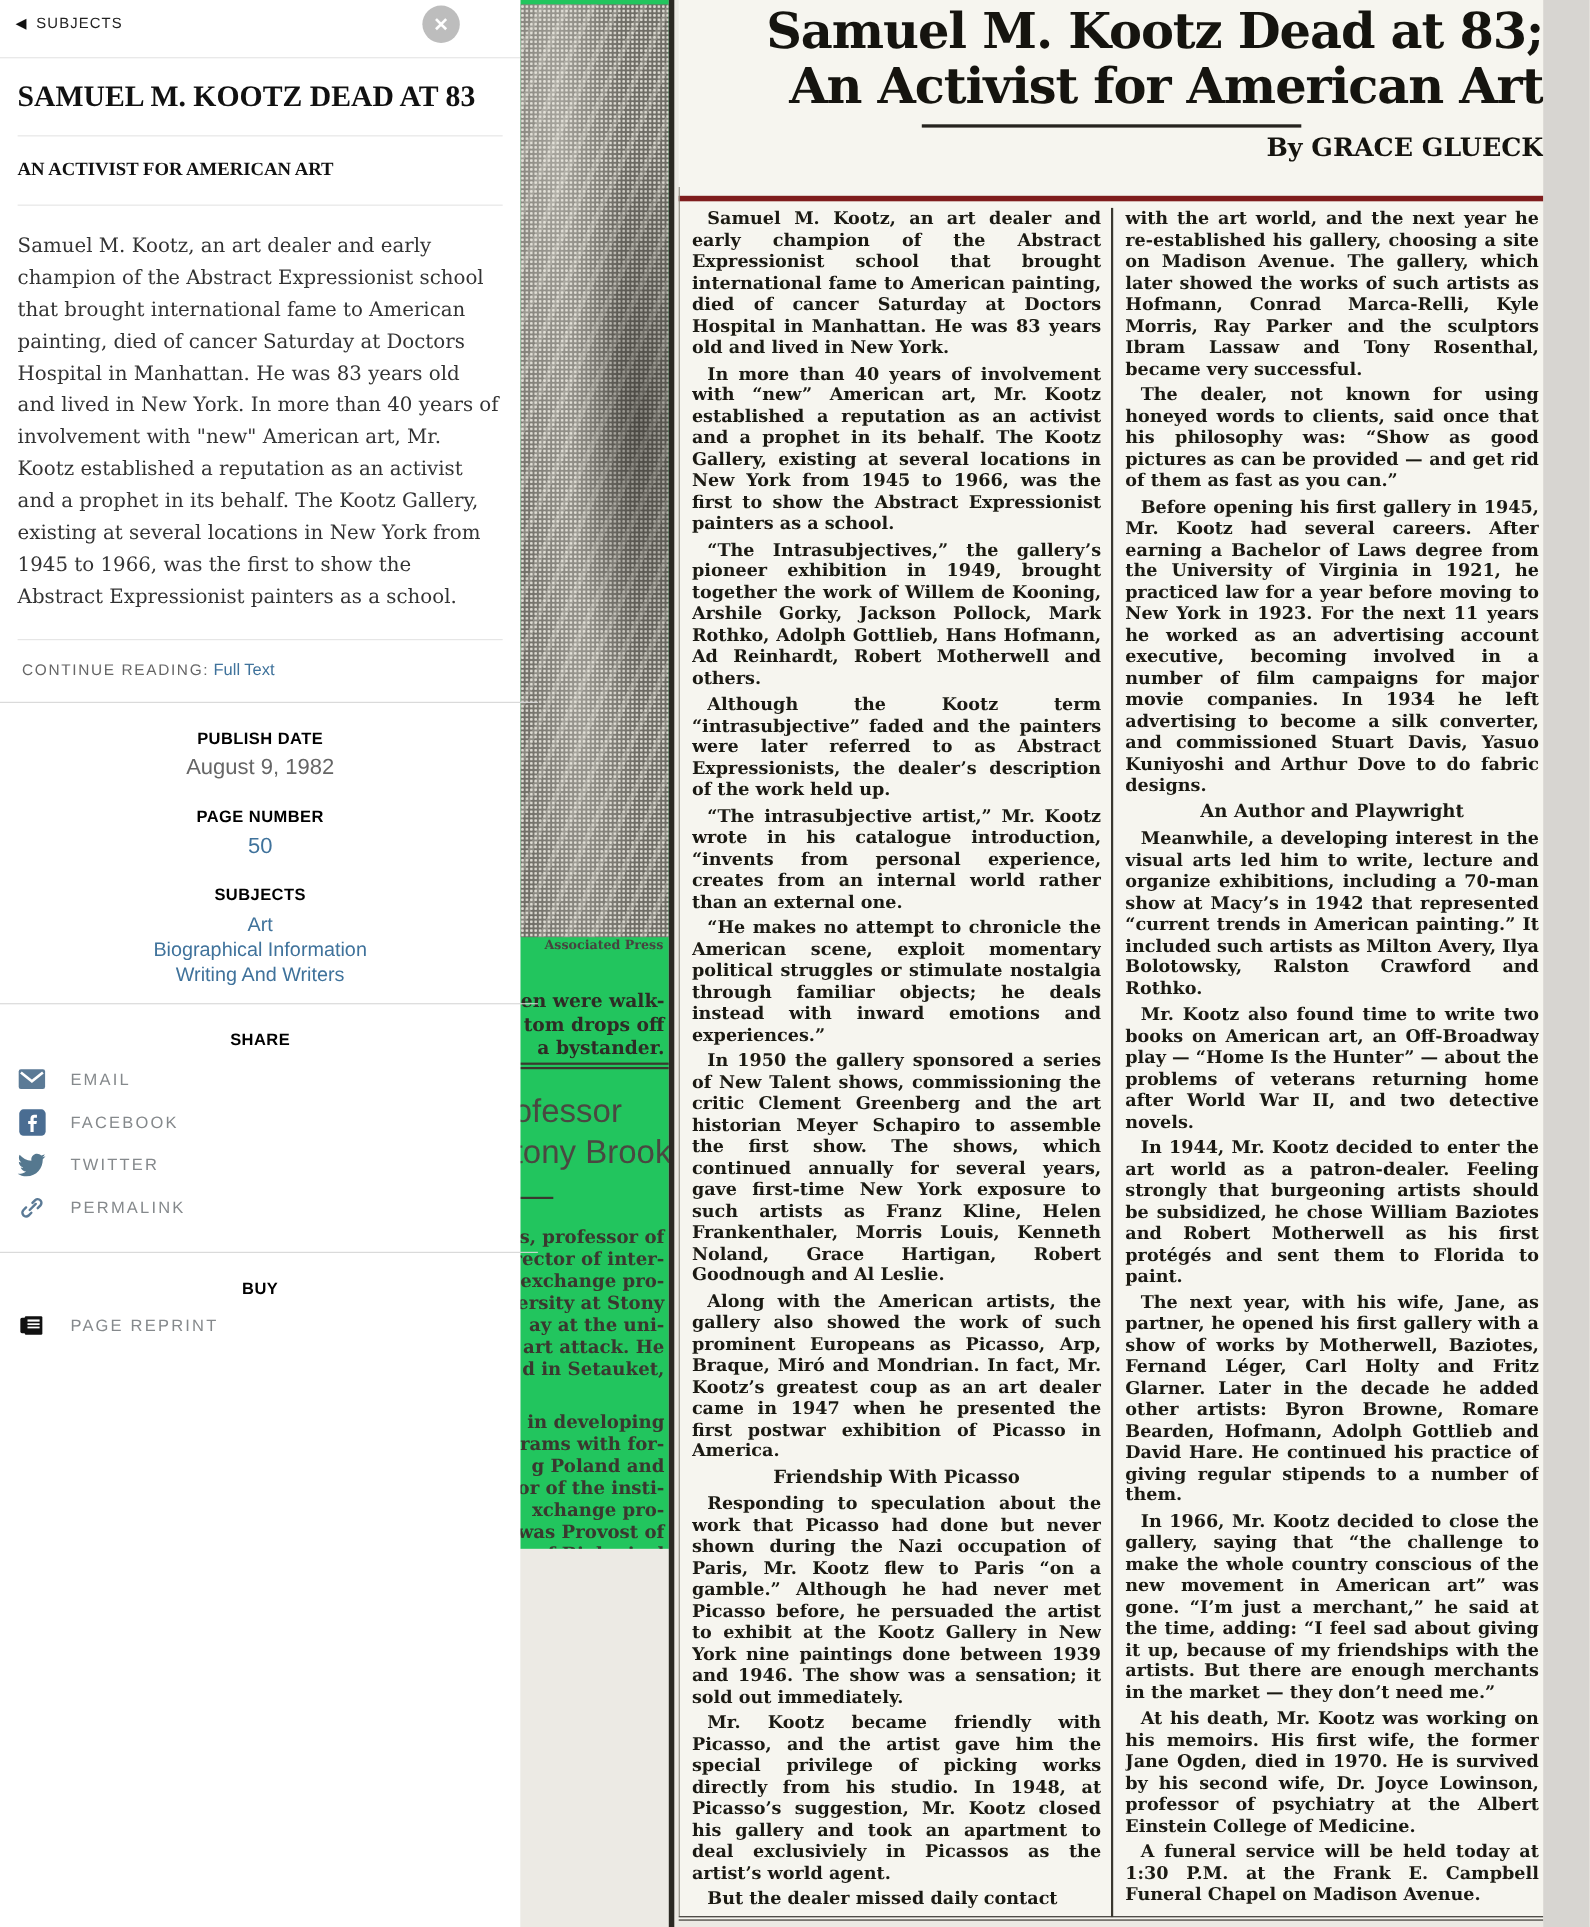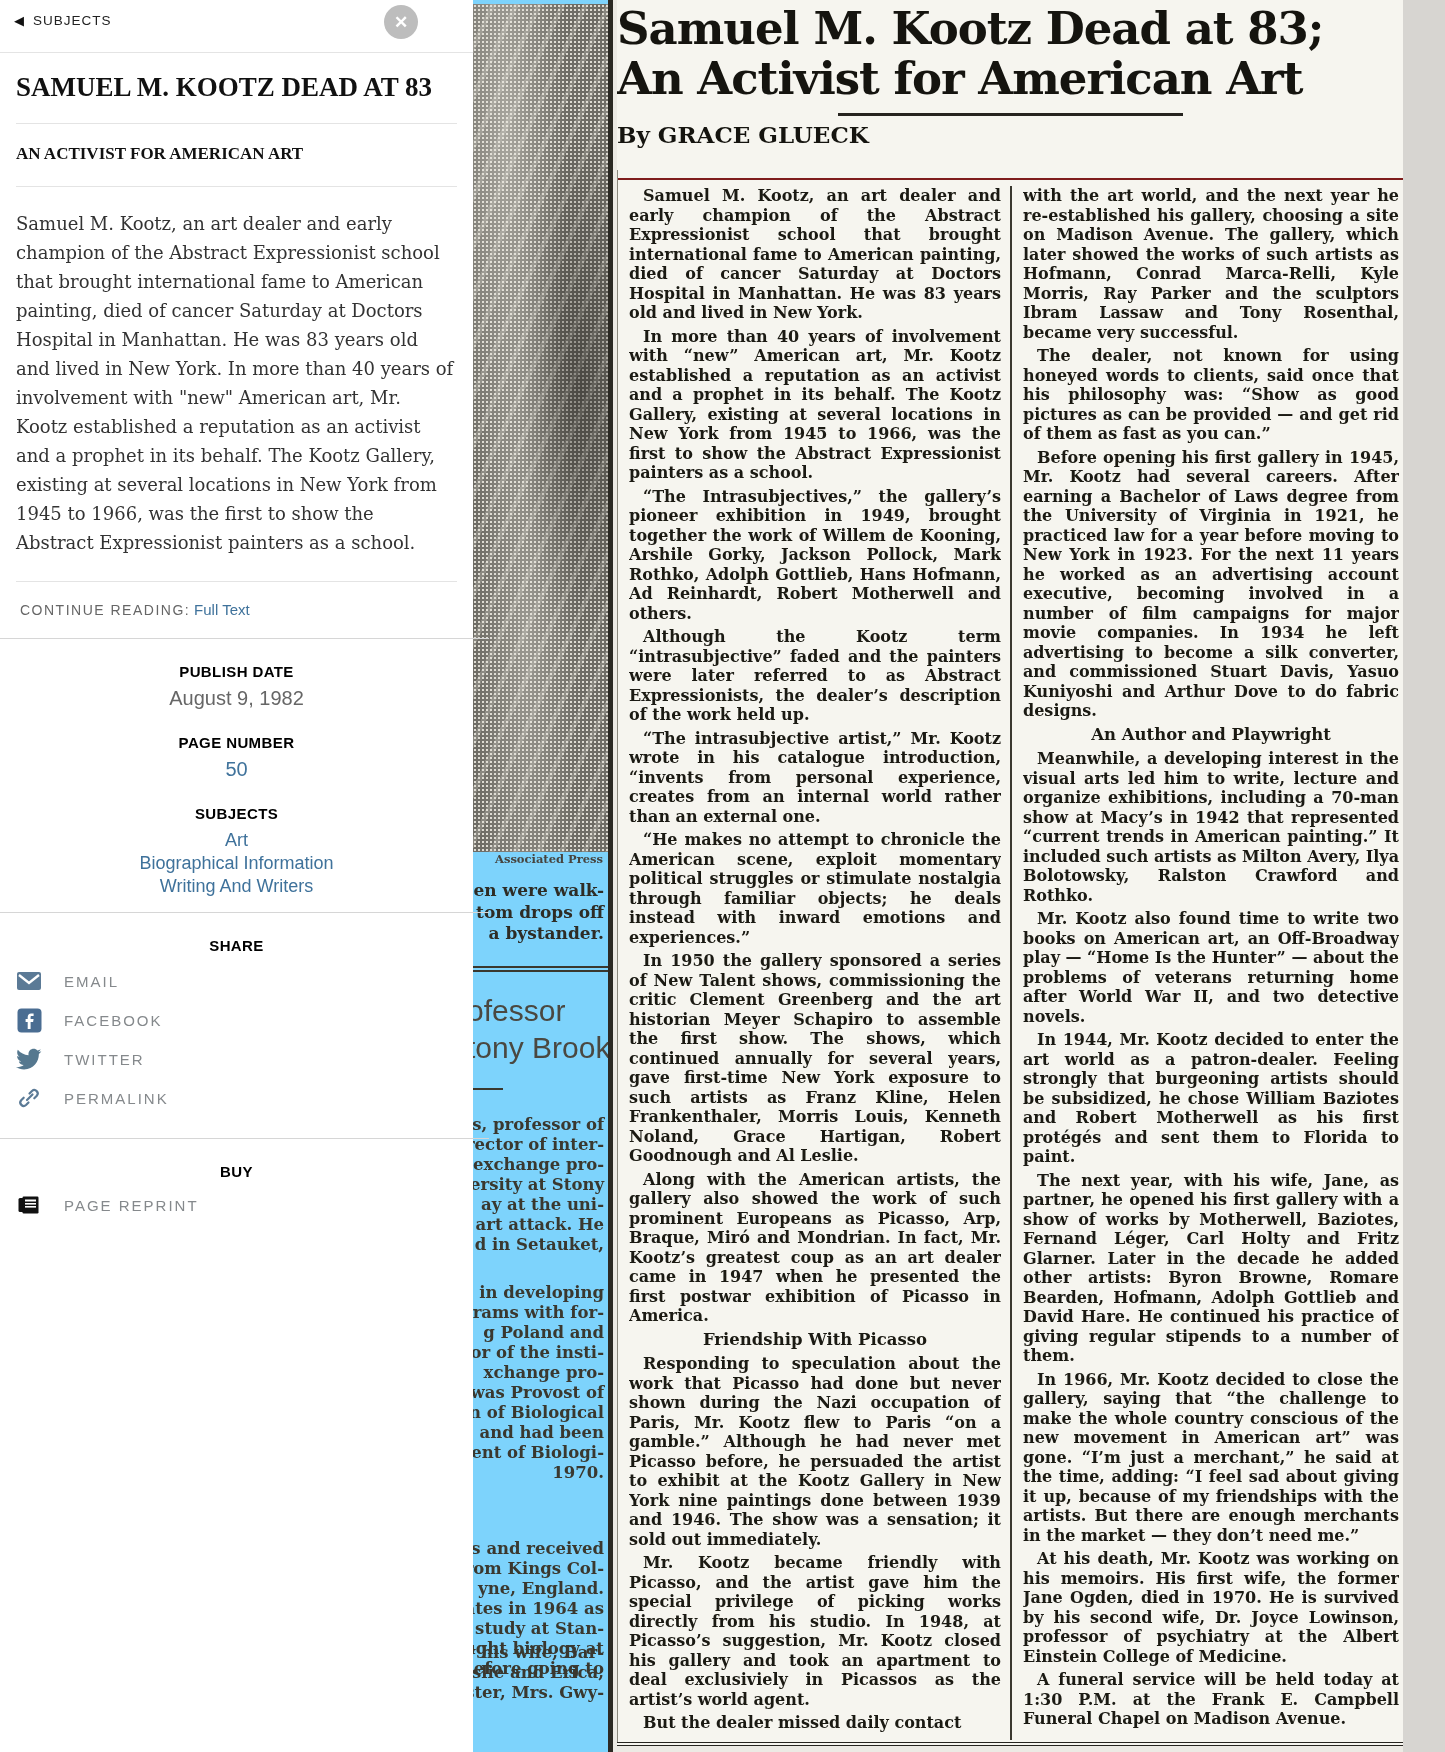--- a/index.html
+++ b/index.html
@@ -28,45 +28,45 @@
   .share-row{display:flex;align-items:center;gap:22px;margin-bottom:13px;cursor:pointer;}
   .share-icon{width:26px;height:26px;flex:0 0 26px;display:flex;align-items:center;justify-content:center;}
   .share-label{font-size:15px;color:#85898c;letter-spacing:2px;}
   .sb-gap{height:14px;}
 
   
   .scan{position:absolute;left:473px;top:0;width:972px;height:1752px;background:#eceae4;color:#1b1a15;}
   .gray-strip{position:absolute;right:0;top:0;width:42px;height:1752px;background:#d7d5d1;}
 
   
-  .photo-col{position:absolute;left:0;top:0;width:135px;height:1752px;background:#7dd3fc;overflow:hidden;}
+  .photo-col{position:absolute;left:0;top:0;width:135px;height:1408px;background:#22c55e;overflow:hidden;}
   .halftone{position:absolute;left:0;top:4px;width:135px;height:848px;
     background-color:#6f6d66;
     background-image:
       radial-gradient(ellipse at 25% 15%,rgba(236,234,226,.45),transparent 42%),
       radial-gradient(ellipse at 80% 45%,rgba(30,28,24,.45),transparent 40%),
       radial-gradient(ellipse at 40% 75%,rgba(236,234,226,.35),transparent 45%),
       repeating-linear-gradient(115deg,transparent 0 16px,rgba(228,226,216,.22) 16px 21px),
       radial-gradient(rgba(240,238,229,.85) 1px,transparent 1.45px);
     background-size:100% 100%,100% 100%,100% 100%,100% 100%,4px 4px;}
   .photo-caption{position:absolute;left:0;top:852px;width:130px;text-align:right;font-family:"DejaVu Serif",serif;font-weight:700;font-size:11.5px;color:#46443f;}
   .frag{position:absolute;right:4px;text-align:right;font-family:"DejaVu Serif",serif;font-weight:700;color:#3a382f;}
   .frag .frag-line{white-space:nowrap;}
   .frag-body{font-size:16.5px;line-height:20px;}
-  .frag-bold{font-size:17px;line-height:21.5px;color:#2e2c25;}
+  .frag-bold{font-size:17px;line-height:21.5px;color:#2e2c25;margin-top:20px;}
   .dbl-rule{position:absolute;left:0;top:966px;width:135px;height:6px;border-top:2px solid #3a382f;border-bottom:2px solid #3a382f;box-sizing:border-box;}
   .frag-headline{position:absolute;left:-6px;top:992px;font-family:Liberation Sans, sans-serif;color:#4a4841;font-size:30px;line-height:37px;white-space:nowrap;}
   .short-rule{position:absolute;left:0;top:1088px;width:30px;border-top:2px solid #3a382f;}
 
   .vert-black-rule{position:absolute;left:135px;top:0;width:5px;height:1752px;background:#2b2923;}
 
   
   .article{position:absolute;left:144px;right:42px;top:0;bottom:6px;background:#f6f5ef;border-bottom:4px double #26241f;}
   .article:before{content:"";position:absolute;left:0;top:170px;bottom:0;width:1px;background:#8b897e;}
-  .head-band{height:178px;border-bottom:2px solid #7f1d1d;text-align:left;overflow:hidden;}
+  .head-band{height:178px;border-bottom:5px solid #7f1d1d;text-align:right;overflow:hidden;}
   .news-headline{font-family:"DejaVu Serif",serif;font-weight:700;font-size:45px;line-height:50px;letter-spacing:-1px;color:#15140f;margin-top:4px;}
   .head-rule{width:345px;margin:9px auto 5px auto;border-top:3px solid #26241f;}
   .news-byline{font-family:"DejaVu Serif",serif;font-weight:700;font-size:23px;color:#15140f;}
   .cols{display:flex;align-items:stretch;height:1560px;overflow:hidden;padding:6px 4px 0 12px;box-sizing:border-box;}
   .col{font-family:"DejaVu Serif",serif;font-weight:700;font-size:16px;line-height:19.5px;text-align:justify;color:#1b1a13;overflow:hidden;}
   .col1{width:372px;flex:0 0 372px;}
   .col-divider{width:2px;background:#3a382f;margin:0 11px 0 9px;flex:0 0 2px;}
   .col2{flex:1;}
   .col p{margin:0 0 4px 0;text-indent:14px;}
   .col p.no-indent{text-indent:0;}

